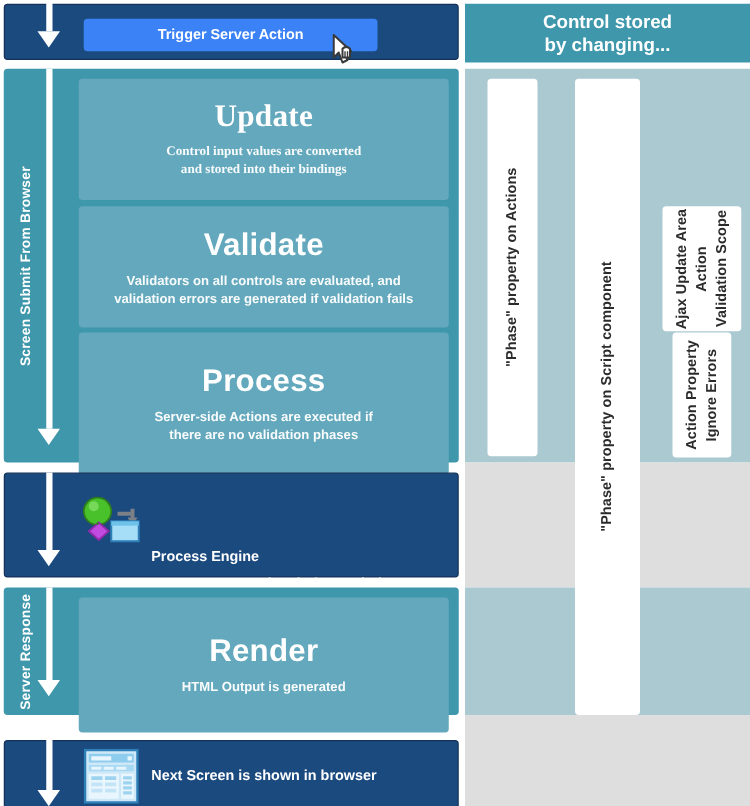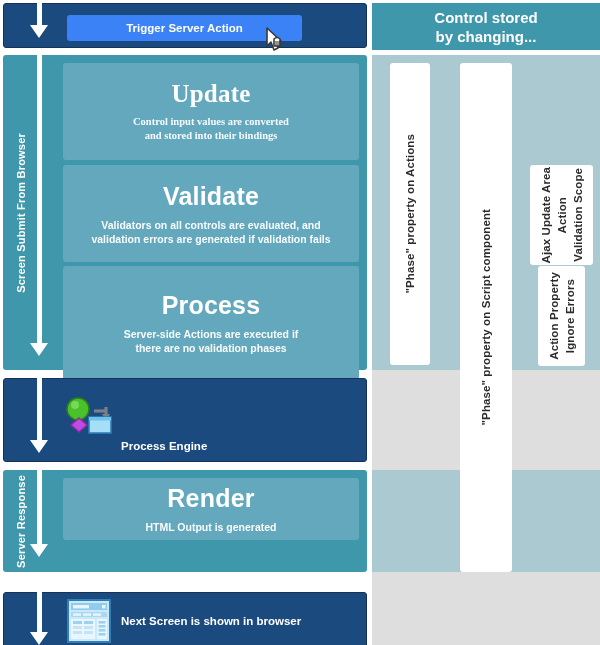--- a/index.html
+++ b/index.html
@@ -192,21 +192,21 @@
   <div class="arrow-head" style="top:440px;"></div>
 
   <div class="teal-row" style="top:470px;height:102px;">
     <div class="band-label">
       <span>Server Response</span>
     </div>
   </div>
   <div class="arrow-line" style="top:470px;height:74px;"></div>
   <div class="arrow-head" style="top:544px;"></div>
 
-  <div class="phase-card" style="top:478px;height:62px;">
+  <div class="phase-card" style="top:478px;height:108px;">
     <div class="phase-title">Render</div>
     <div class="phase-desc">HTML Output is generated</div>
   </div>
 
   <div class="navy-row" style="top:592px;height:57px;">
     <svg style="position:absolute;left:63px;top:6px;" width="44" height="44" viewBox="0 0 44 44">
       <rect x="1" y="1" width="42" height="42" fill="#cfe8f7" stroke="#2f7fb8" stroke-width="2"></rect>
       <rect x="4" y="4" width="36" height="7" fill="#8fcdee"></rect>
       <rect x="6" y="6" width="16" height="3.4" fill="#e8f5fd"></rect>
       <rect x="35" y="6" width="3.5" height="3.4" fill="#e8f5fd"></rect>

